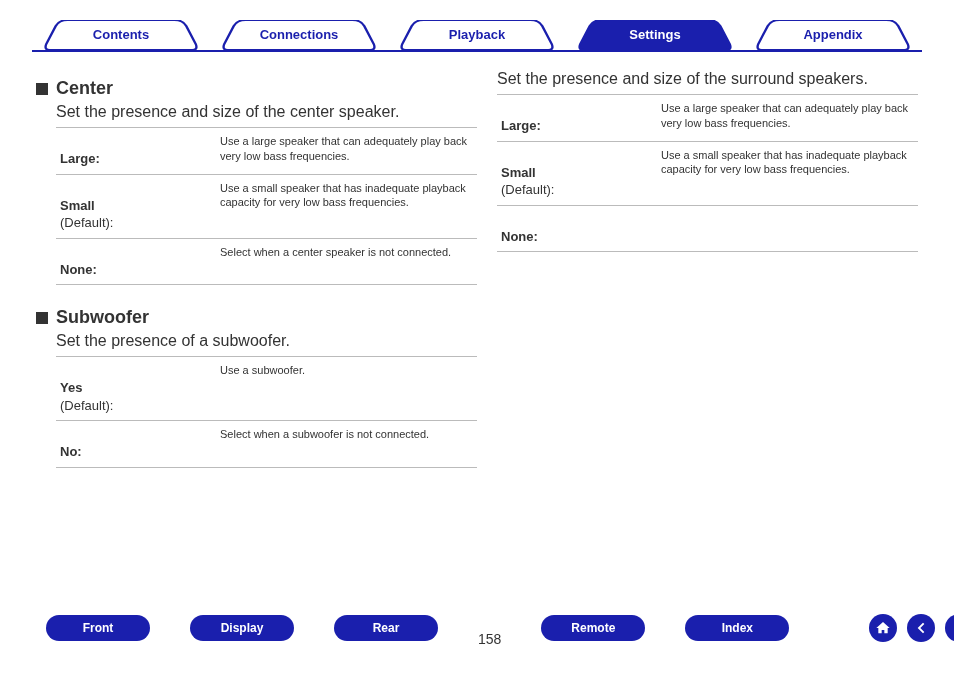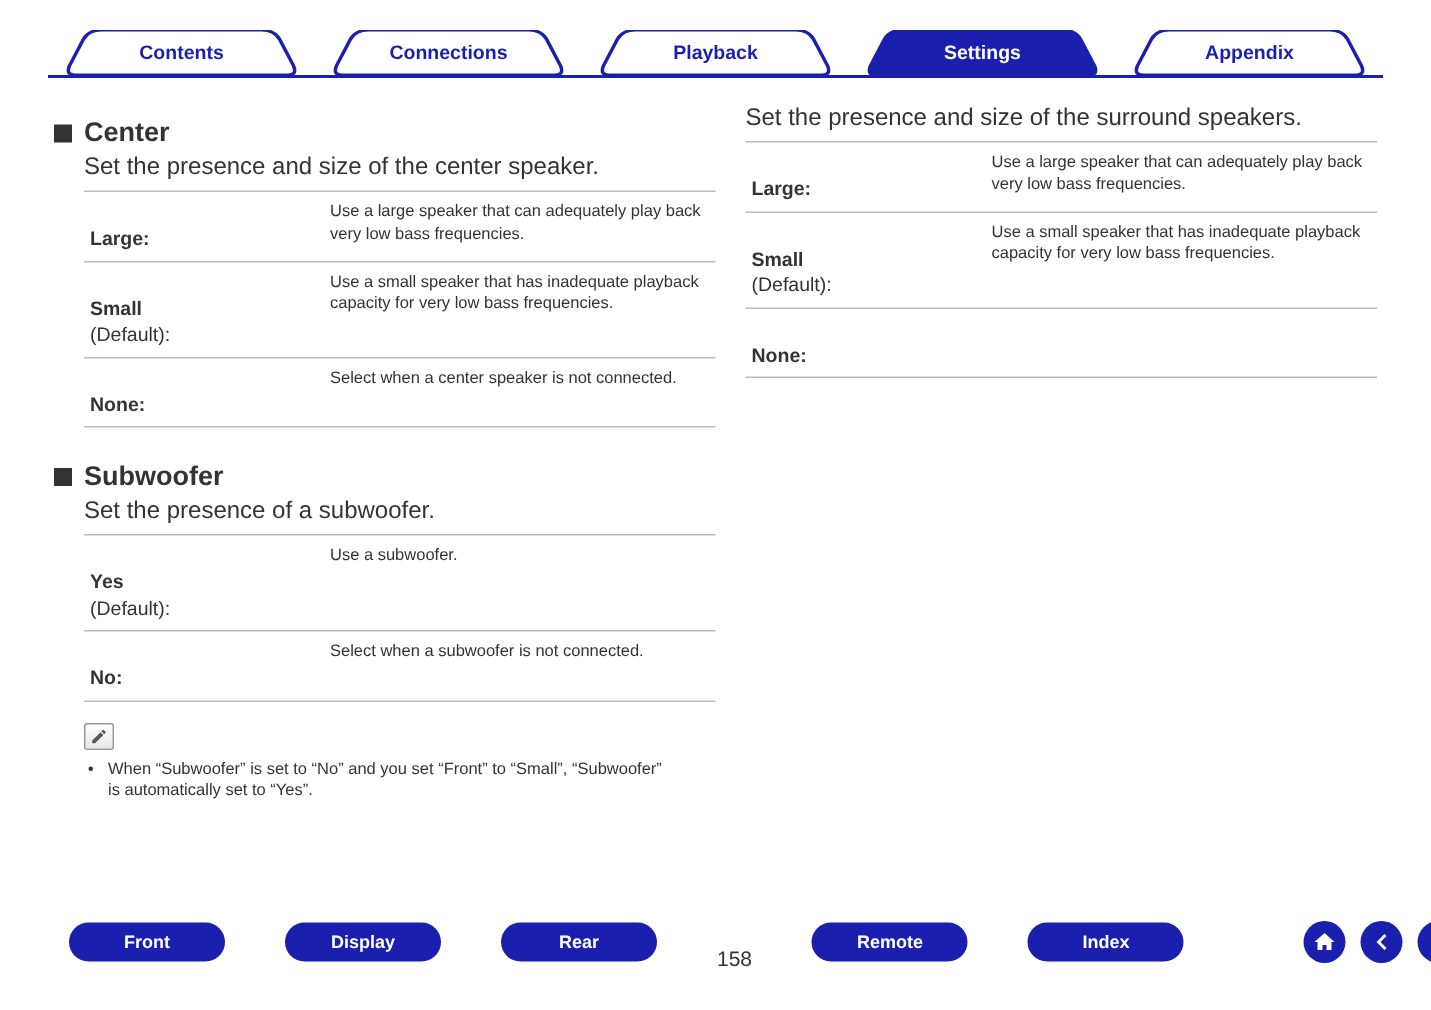--- a/index.html
+++ b/index.html
@@ -262,30 +262,20 @@
             <div class="opt-label"><span class="lab-main">Yes</span><span class="lab-sub" style="white-space:pre-line">
 (Default):</span></div>
             <div class="opt-desc">Use a subwoofer.</div>
           </div>
           <div class="opt-row">
             <div class="opt-label"><span class="lab-main">No:</span><span class="lab-sub"></span></div>
             <div class="opt-desc">Select when a subwoofer is not connected.</div>
           </div>
         </div>
 
-        <div class="note-wrap">
-          <span class="note-icon-box">
-            <svg viewBox="0 0 24 24">
-                <path fill="#555" d="M3 17.25V21h3.75l11-11-3.75-3.75-11 11zM20.7 7.05a1 1 0 0 0 0-1.41l-2.34-2.34a1 1 0 0 0-1.41 0l-1.83 1.83 3.75 3.75 1.83-1.83z"></path>
-              </svg>
-          </span>
-          <ul class="note-list">
-            <li>When “Subwoofer” is set to “No” and you set “Front” to “Small”, “Subwoofer” is automatically set to “Yes”.</li>
-          </ul>
-        </div>
       </div>
 
     </div>
 
     <div class="col">
       <div class="section-desc">Set the presence and size of the surround speakers.</div>
       <div class="opt-table">
         <div class="opt-row">
           <div class="opt-label"><span class="lab-main">Large:</span><span class="lab-sub"></span></div>
           <div class="opt-desc">Use a large speaker that can adequately play back very low bass frequencies.</div>

